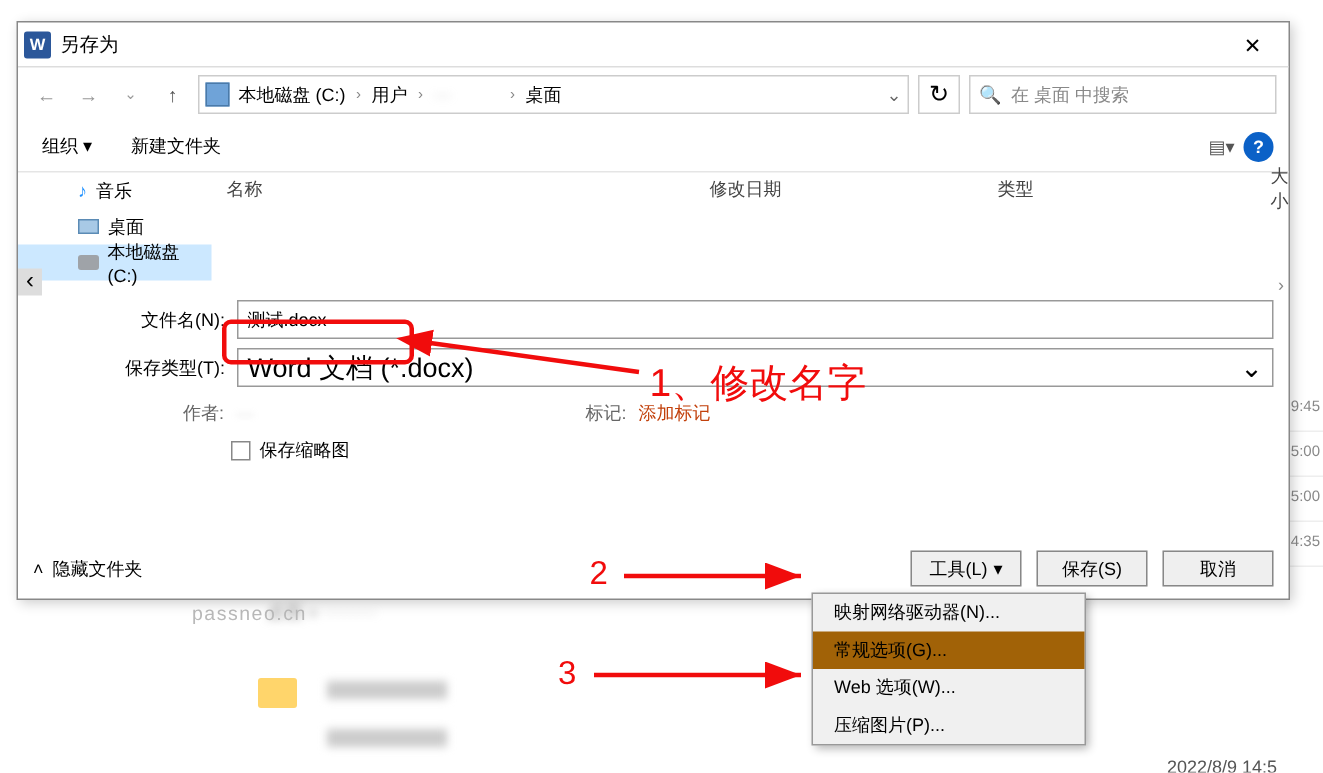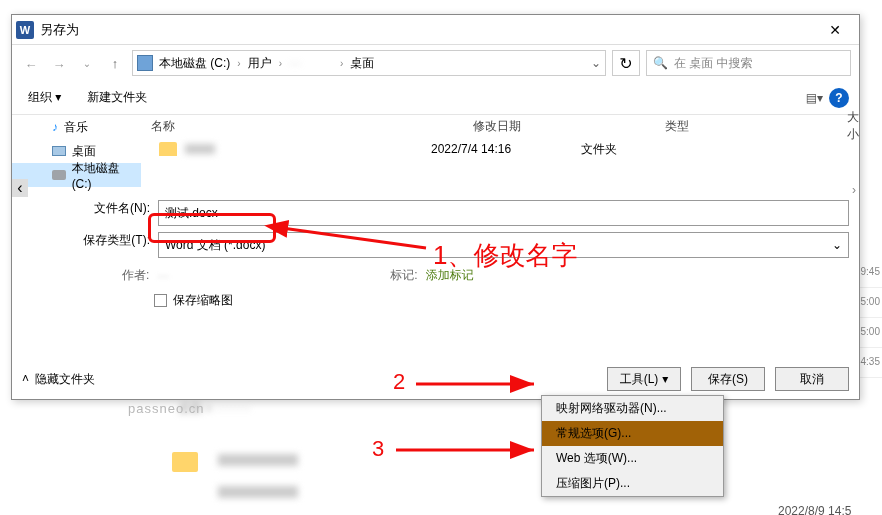--- a/index.html
+++ b/index.html
@@ -34,29 +34,29 @@
   .filelist { flex:1; position:relative; font-size:12px; }
   .fl-head { display:flex; height:22px; align-items:center; color:#444;gap:42px; }
   .fl-col-name{width:290px;padding-left:10px;}
   .fl-col-date{width:150px;}
   .fl-col-type{width:140px;}
   .fl-col-size{flex:1;}
   .fl-row { display:flex; height:24px; align-items:center; }
   .folder-icon{width:18px;height:14px;background:#ffd56b;border-radius:2px 2px 0 0;position:relative;margin-right:8px;margin-left:8px;}
   .scrollhint { position:absolute; left:0; bottom:0; background:#ddd; width:16px; text-align:center; }
   .scrollhint2 { position:absolute; right:3px; bottom:0; color:#888; }
-  .formrow { display:flex; padding:3px 10px; font-size:12px; gap:8px; }
+  .formrow { display:flex; align-items:center; padding:3px 10px; font-size:12px; gap:8px; }
   .formlabel { width:128px; text-align:right; }
   .filename-input { flex:1; height:26px; border:1px solid #999; padding:0 6px; font-size:12px; }
-  .typeselect { flex:1; height:26px; border:1px solid #999; padding:0 6px; font-size:12px; display:flex; align-items:center; justify-content:space-between;}
+  .typeselect { flex:1; height:26px; border:1px solid #999; padding:0 6px; font-size:18px; display:flex; align-items:center; justify-content:space-between;}
   .metarow { display:flex; align-items:center; padding:6px 10px 2px 10px; font-size:12px; gap:8px; }
   .metalabel { margin-left:100px; color:#666; }
   .metaval { color:#aaa; filter:blur(2px); width:70px;}
   .metalabel2 { margin-left:155px; color:#666;}
-  .addtag { color:#4d7c0f; }
+  .addtag { color:#c2410c; }
   .thumbrow { display:flex; align-items:center; padding:6px 10px; font-size:12px; gap:6px; margin-left:132px;}
   .cb { width:13px;height:13px;border:1px solid #888;}
   .bottombar { position:absolute; bottom:0; left:0; right:0; height:40px; display:flex; align-items:center; padding:0 10px; font-size:12px;}
   .hide-folders { display:flex; align-items:center; gap:6px; cursor:pointer;}
   .bottom-actions{margin-left:auto;display:flex;gap:10px;align-items:center;}
   .btn { height:24px; border:1px solid #888; background:#efefef; padding:0 16px; font-size:12px; display:flex;align-items:center;justify-content:center;min-width:74px;}
   .toolsbtn { display:flex;align-items:center;gap:4px;padding:0 10px;}
   .dropdown { position:absolute; left:541px; top:395px; width:183px; border:1px solid #999; background:#f0f0f0; box-shadow:2px 2px 6px rgba(0,0,0,0.3); font-size:12px; z-index:20;}
   .dd-item { padding:4px 14px; }
   .dd-item.hl { background:#a16207; }
@@ -148,29 +148,20 @@
         </div>
       <div class="scrollhint">‹</div>
     </div>
     <div class="filelist">
       <div class="fl-head">
         <div class="fl-col-name">名称</div>
         <div class="fl-col-date">修改日期</div>
         <div class="fl-col-type">类型</div>
         <div class="fl-col-size">大小</div>
       </div>
-      <div class="fl-row">
-        <div class="fl-col-name" style="display:flex;align-items:center;">
-            <span class="folder-icon"></span>
-            <span class="blurred" style="width:30px;height:10px;background:#ccc;"></span>
-          </div>
-        <div class="fl-col-date">2022/7/4 14:16</div>
-        <div class="fl-col-type">文件夹</div>
-        <div class="fl-col-size"></div>
-      </div>
       <div class="scrollhint2">›</div>
     </div>
   </div>
 
   <div class="formrow">
     <div class="formlabel">文件名(N):</div>
     <input class="filename-input" value="测试.docx" style="">
   </div>
   <div class="formrow">
     <div class="formlabel">保存类型(T):</div>

